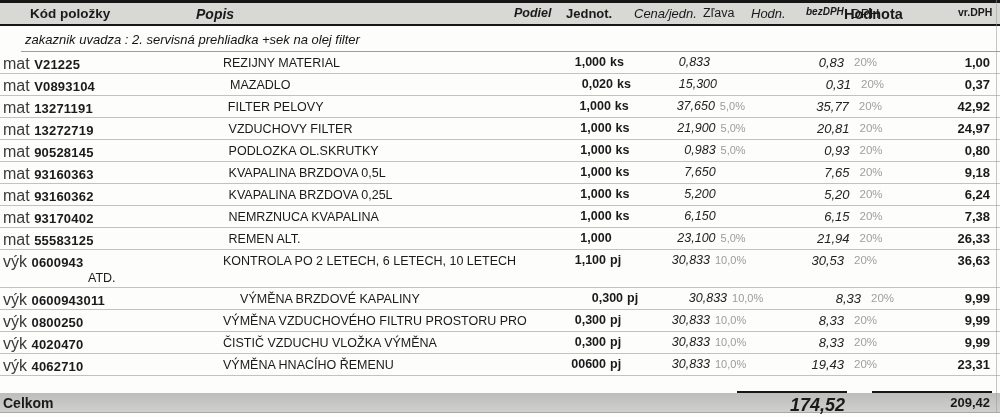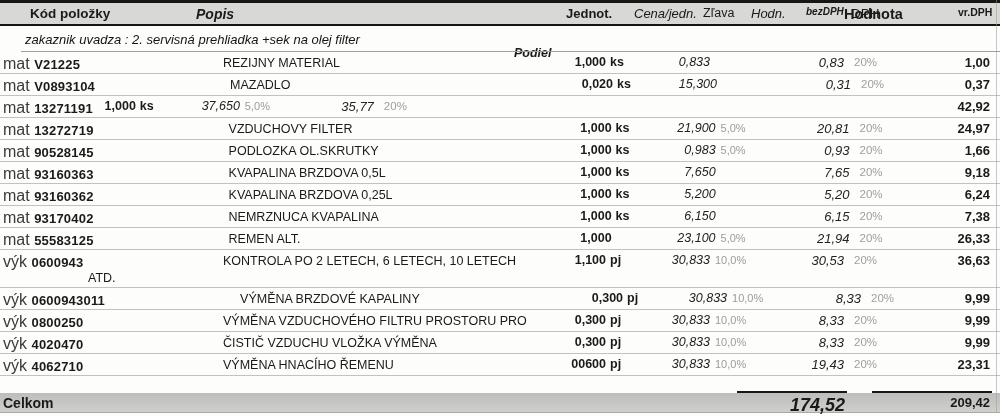--- a/index.html
+++ b/index.html
@@ -18,21 +18,21 @@
   .thead{
     position:absolute;top:0;left:0;width:100%;height:26px;
     background:#d8d8d5;
     border-top:3px solid #161616;
     border-bottom:2px solid #161616;
     box-sizing:border-box;
   }
   .thead span{position:absolute;top:3px;white-space:nowrap;}
   .h-code   {left:30px;  font-weight:bold;font-size:13.5px;}
   .h-desc   {left:196px; font-weight:bold;font-style:italic;font-size:14px;}
-  .h-share  {left:514px; font-weight:bold;font-style:italic;font-size:12.5px;top:4px;margin-top:40px;}
+  .h-share  {left:514px; font-weight:bold;font-style:italic;font-size:12.5px;top:4px;}
   .h-unit   {left:566px; font-weight:bold;font-size:13px;top:4px;}
   .h-price  {left:634px; font-style:italic;font-size:13px;top:4px;}
   .h-disc   {left:703px; font-size:12.5px;top:4px;}
   .h-net    {left:751px; font-style:italic;font-size:13px;top:4px;}
   .h-netsm  {left:806px; font-weight:bold;font-style:italic;font-size:10px;top:7px;}
   .h-vat    {left:851px; font-size:13.5px;top:3px;}
   .h-gross  {left:844px; font-weight:bold;font-size:14.5px;top:2px;}
   .h-grosssm{left:958px; font-weight:bold;font-size:10.5px;top:7px;}
 
   
@@ -126,20 +126,23 @@
         <div class="c-qty">0,020</div>
         <div class="c-unit">ks</div>
         <div class="c-price">15,300</div>
         <div class="c-disc"></div>
         <div class="c-net">0,31</div>
         <div class="c-vat">20%</div>
         <div class="c-gross">0,37</div>
       </div>
       <div class="row">
         <div class="c-code"><span class="prefix">mat</span> <span class="code">13271191</span></div>
+        <div class="c-desc">
+          <div class="dline first">FILTER PELOVY</div>
+        </div>
         <div class="c-qty">1,000</div>
         <div class="c-unit">ks</div>
         <div class="c-price">37,650</div>
         <div class="c-disc">5,0%</div>
         <div class="c-net">35,77</div>
         <div class="c-vat">20%</div>
         <div class="c-gross">42,92</div>
       </div>
       <div class="row">
         <div class="c-code"><span class="prefix">mat</span> <span class="code">13272719</span></div>
@@ -158,21 +161,21 @@
         <div class="c-code"><span class="prefix">mat</span> <span class="code">90528145</span></div>
         <div class="c-desc">
           <div class="dline first">PODLOZKA OL.SKRUTKY</div>
         </div>
         <div class="c-qty">1,000</div>
         <div class="c-unit">ks</div>
         <div class="c-price">0,983</div>
         <div class="c-disc">5,0%</div>
         <div class="c-net">0,93</div>
         <div class="c-vat">20%</div>
-        <div class="c-gross">1,66</div>
+        <div class="c-gross">0,80</div>
       </div>
       <div class="row">
         <div class="c-code"><span class="prefix">mat</span> <span class="code">93160363</span></div>
         <div class="c-desc">
           <div class="dline first">KVAPALINA BRZDOVA 0,5L</div>
         </div>
         <div class="c-qty">1,000</div>
         <div class="c-unit">ks</div>
         <div class="c-price">7,650</div>
         <div class="c-disc"></div>

